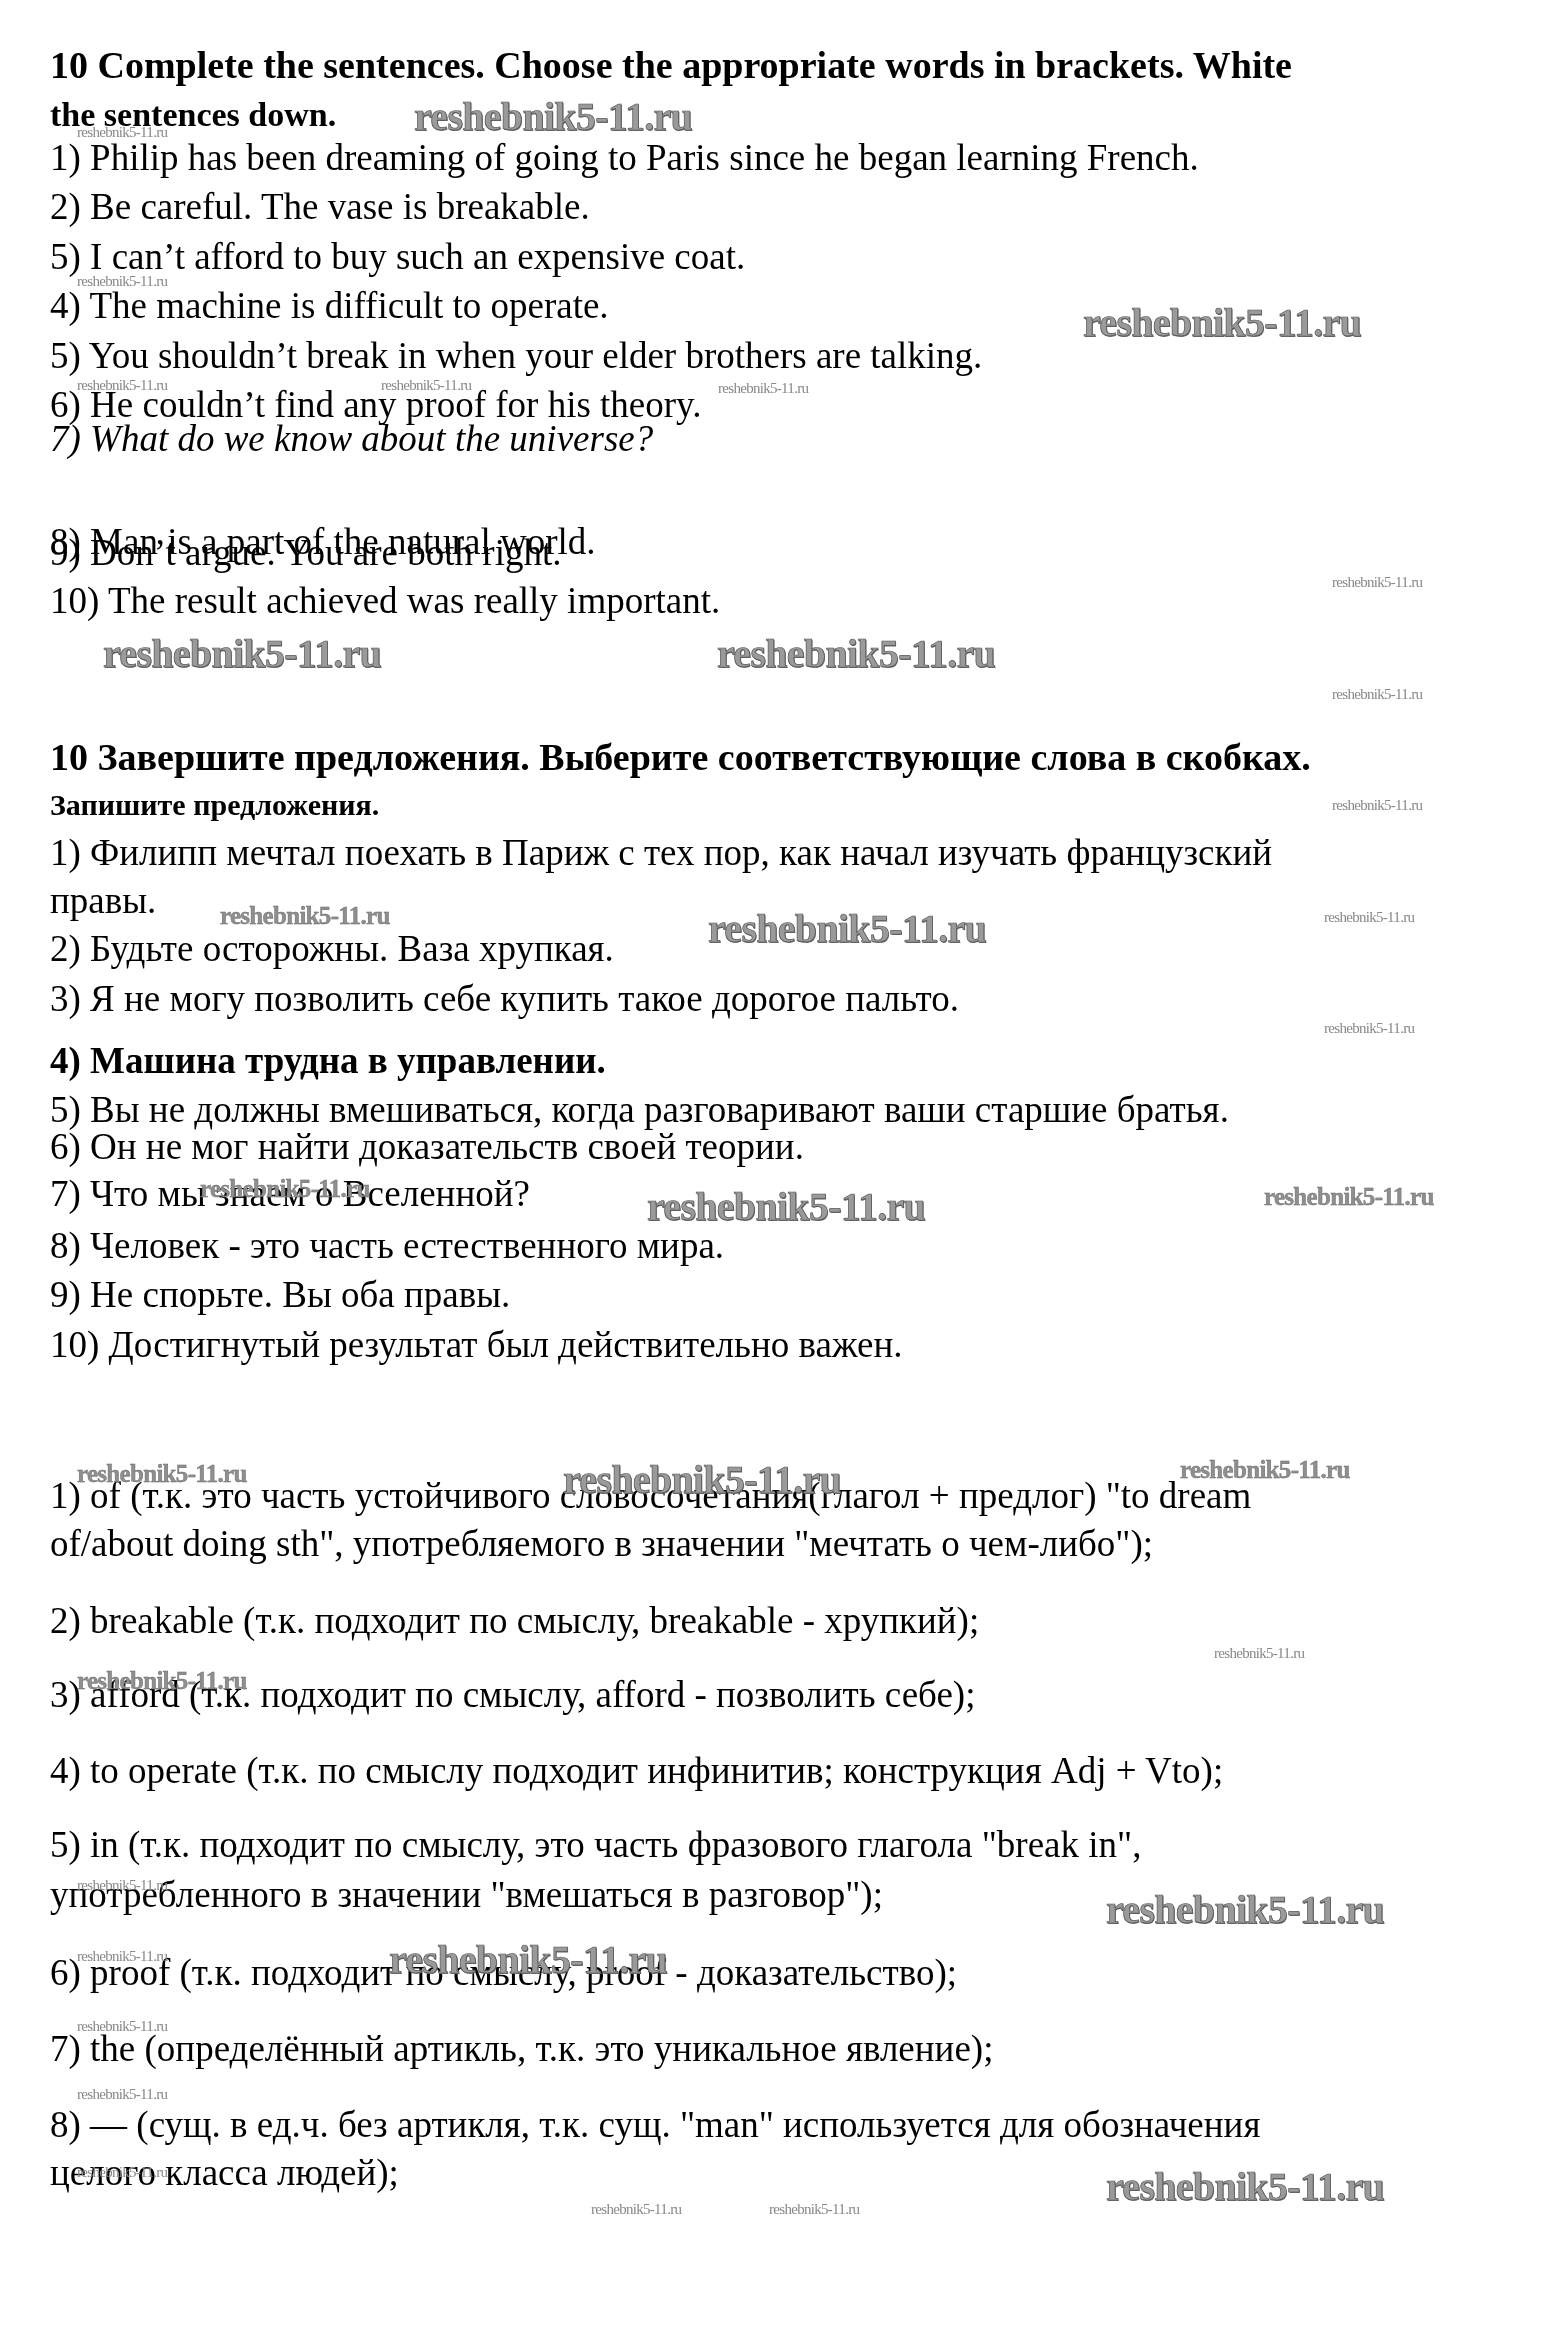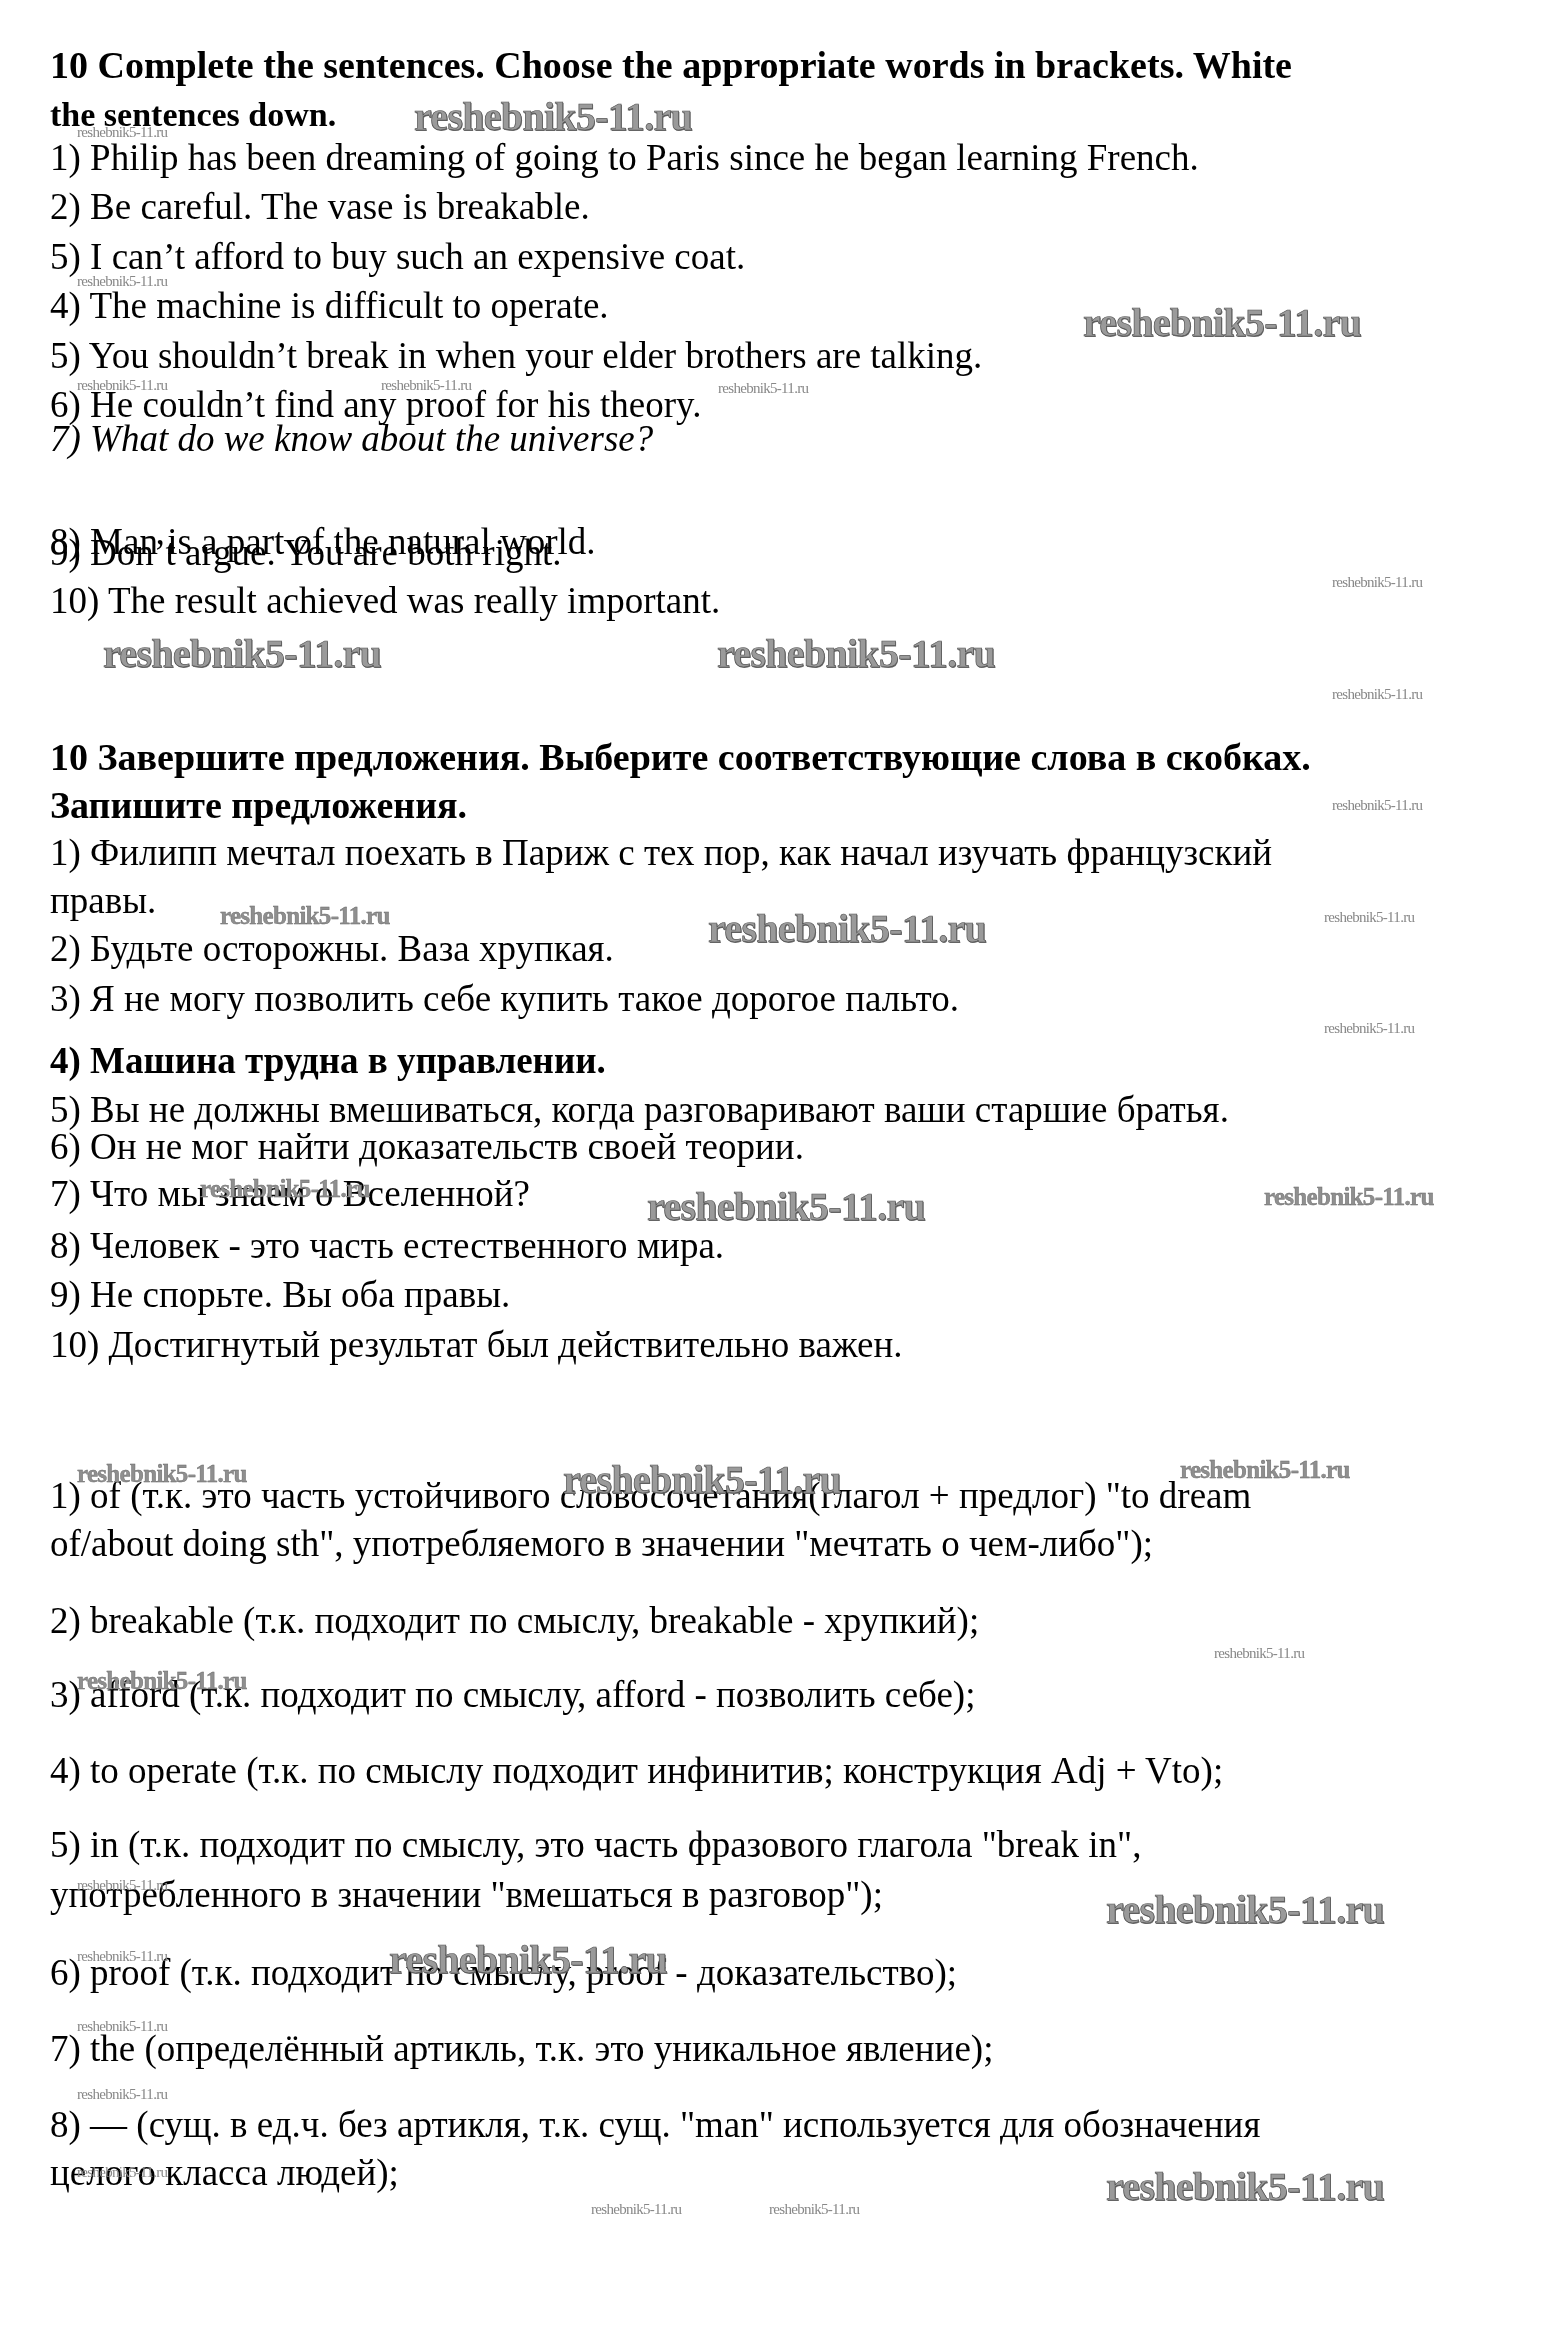--- a/index.html
+++ b/index.html
@@ -27,21 +27,21 @@
   <div class="line" style="top:334px;">5) You shouldn’t break in when your elder brothers are talking.</div>
   <div class="line" style="top:383px;">6) He couldn’t find any proof for his theory.</div>
   <div class="line" style="top:417px;font-style:italic;">7) What do we know about the universe?</div>
   <div class="line" style="top:480px;margin-top:40px;">8) Man is a part of the natural world.</div>
   <div class="line" style="top:531px;">9) Don’t argue. You are both right.</div>
   <div class="line" style="top:579px;">10) The result achieved was really important.</div>
 </div>
 
 <div>
   <div class="line bold" style="top:735px; font-size:38px;">10 Завершите предложения. Выберите соответствующие слова в скобках.</div>
-  <div class="line bold" style="top:783px; font-size:38px;">Запишите предложения.</div>
+  <div class="line bold" style="top:783px; font-size:30px;">Запишите предложения.</div>
   <div class="line" style="top:831px;">1) Филипп мечтал поехать в Париж с тех пор, как начал изучать французский</div>
   <div class="line" style="top:879px;">правы.</div>
   <div class="line" style="top:927px;">2) Будьте осторожны. Ваза хрупкая.</div>
   <div class="line" style="top:977px;">3) Я не могу позволить себе купить такое дорогое пальто.</div>
   <div class="line" style="top:1039px;font-weight:bold;">4) Машина трудна в управлении.</div>
   <div class="line" style="top:1076px;margin-top:12px;">5) Вы не должны вмешиваться, когда разговаривают ваши старшие братья.</div>
   <div class="line" style="top:1125px;">6) Он не мог найти доказательств своей теории.</div>
   <div class="line" style="top:1172px;">7) Что мы знаем о Вселенной?</div>
   <div class="line" style="top:1224px;">8) Человек - это часть естественного мира.</div>
   <div class="line" style="top:1273px;">9) Не спорьте. Вы оба правы.</div>

